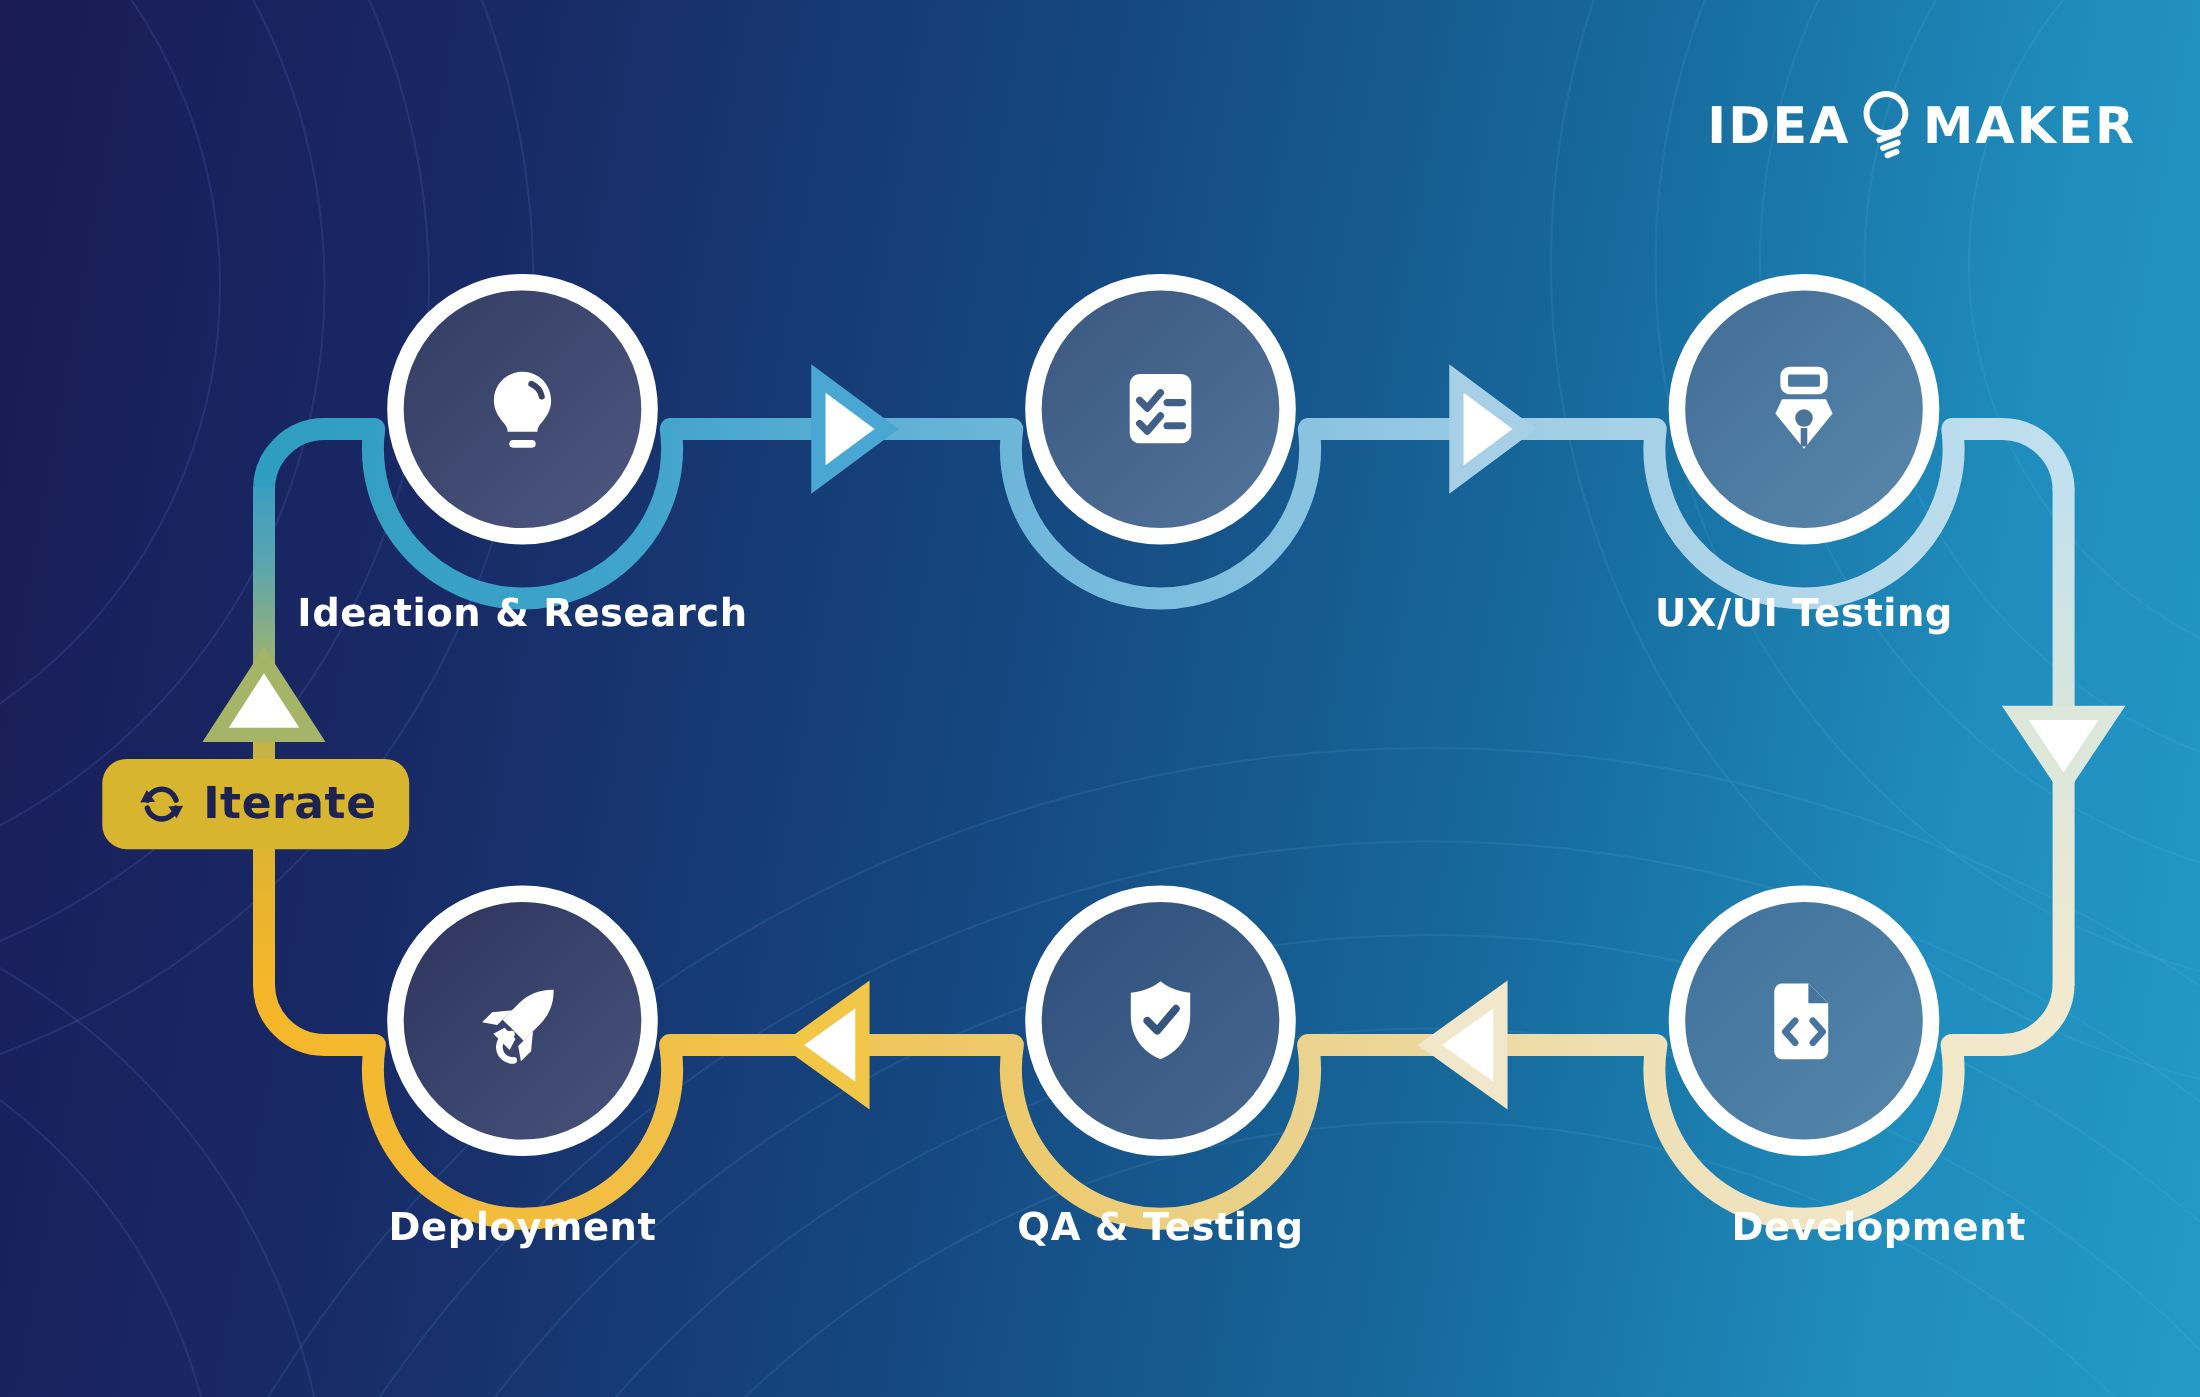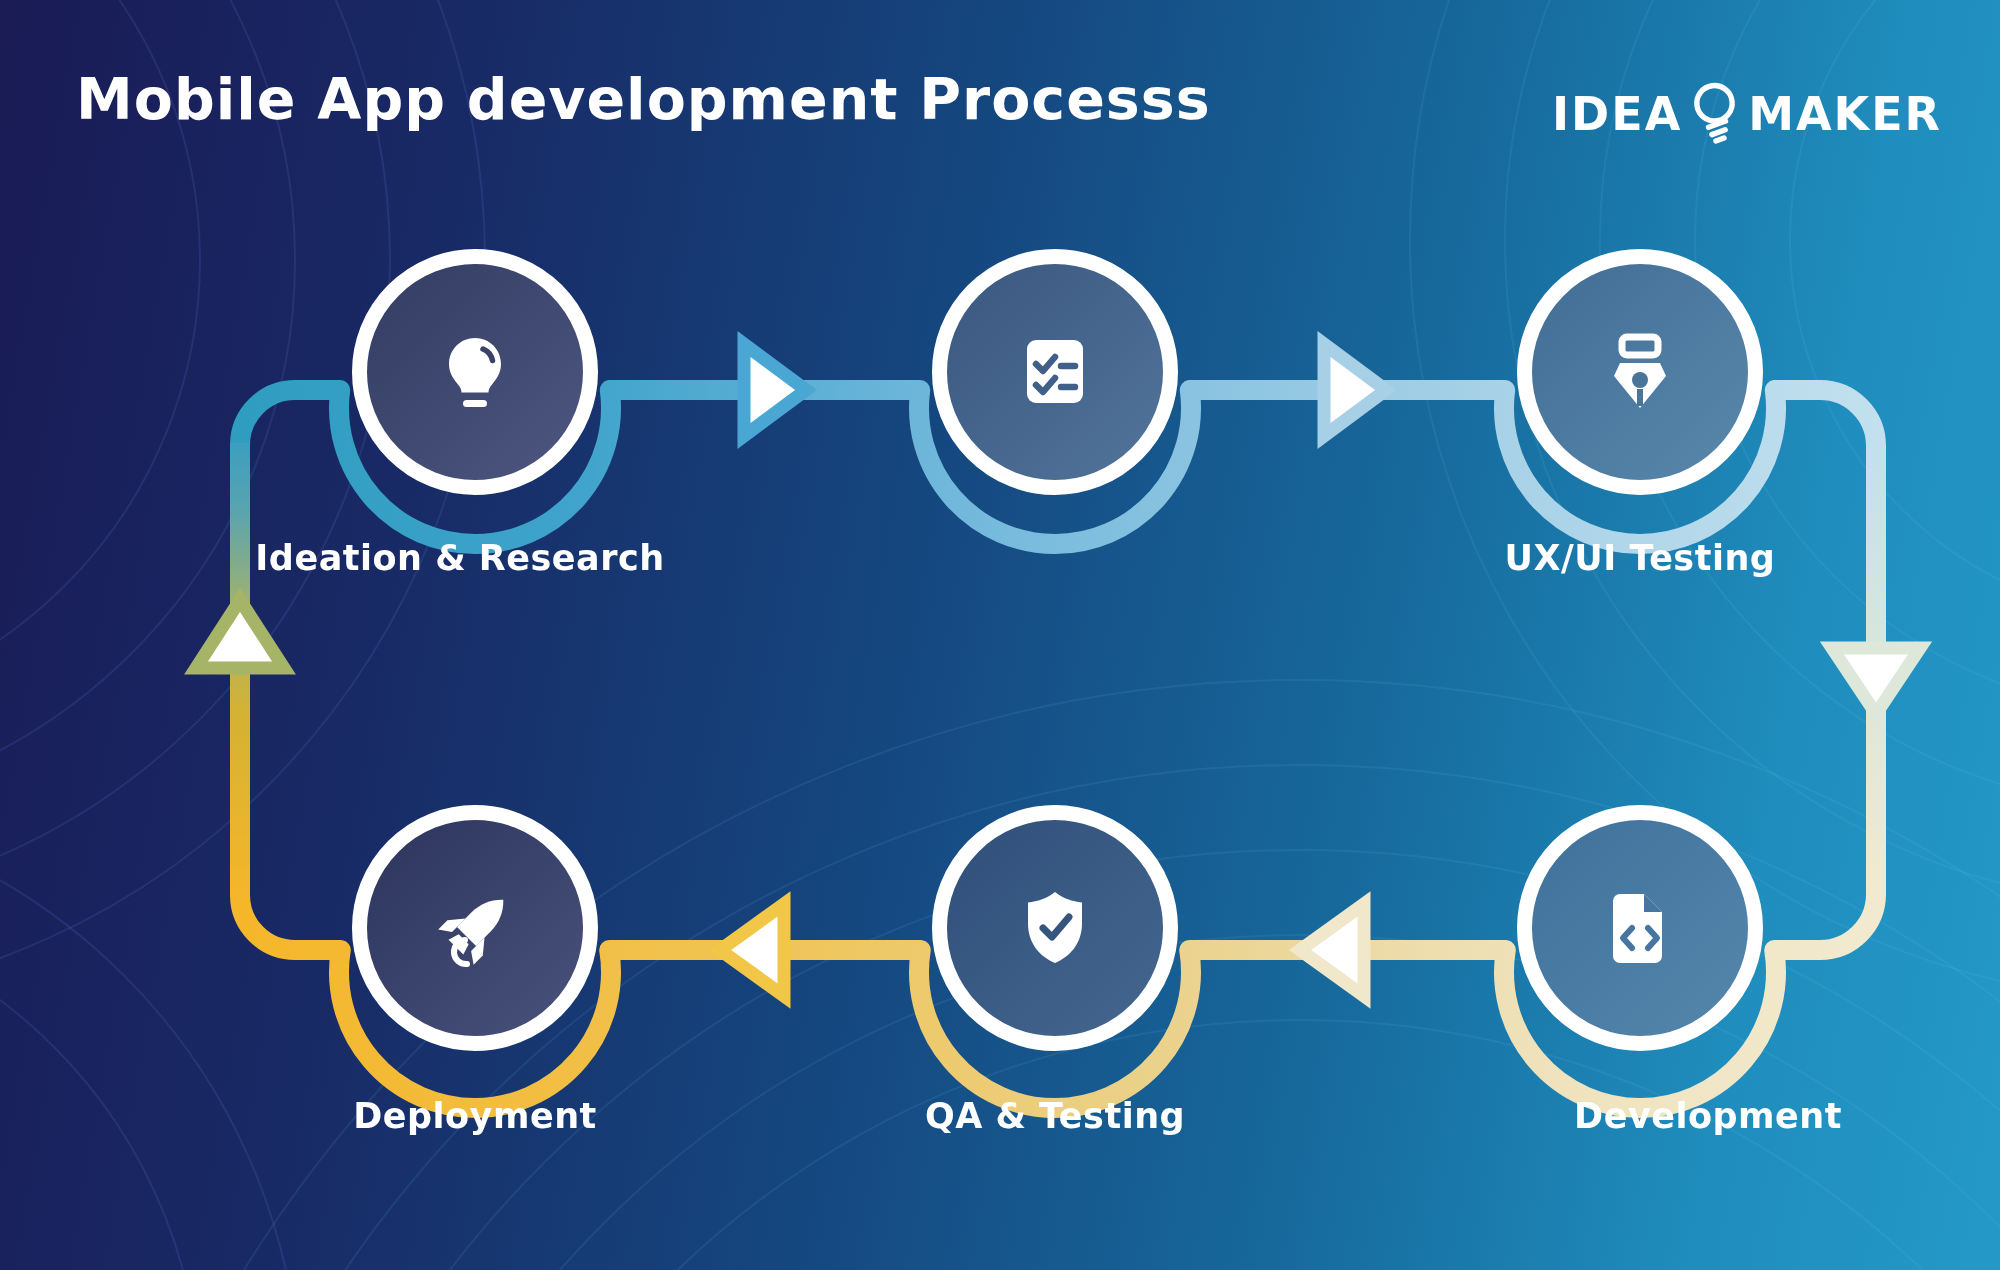--- a/index.html
+++ b/index.html
@@ -111,21 +111,20 @@
     <g fill="#ffffff" stroke-width="13" stroke-linejoin="miter">
       <polygon stroke="#4aa7d4" points="806,390 744,344 744,436"></polygon>
       <polygon stroke="#a7d0e7" points="1386,390 1324,344 1324,436"></polygon>
       <polygon stroke="#dde8da" points="1876,714 1832,648 1920,648"></polygon>
       <polygon stroke="#f1e7cb" points="1300,950 1364,904 1364,996"></polygon>
       <polygon stroke="#f2c646" points="720,950 784,904 784,996"></polygon>
       <polygon stroke="#a6b468" points="240,600 196,668 284,668"></polygon>
     </g>
   </svg>
 
-  <h1 class="title">Mobile App development Processs</h1>
 
   <div class="logo">
     <span class="word">IDEA</span>
     <svg width="64" height="92" viewBox="0 0 70 96">
       <g transform="rotate(-8 35 45)" fill="none" stroke="#ffffff" stroke-width="7" stroke-linecap="round">
         <circle cx="36" cy="34" r="23"></circle>
         <path d="M24 64l23-5"></path>
         <path d="M27 74l18-4"></path>
         <path d="M31 83l11-2.5"></path>
       </g>
@@ -180,20 +179,31 @@
       <g transform="rotate(45 48 48)">
         <path d="M48 8c9 8.5 13.5 19.5 13.5 31v21h-27V39c0-11.5 4.5-22.5 13.5-31z" fill="#ffffff"></path>
         <path d="M34.5 48L23 62v13l11.5-8z" fill="#ffffff"></path>
         <path d="M61.5 48L73 62v13l-11.5-8z" fill="#ffffff"></path>
         <path d="M41 64h14l3.5 11h-21z" fill="#ffffff"></path>
       </g>
       <path d="M38 60a12 12 0 1 0 2 24" stroke="#ffffff" stroke-width="6" fill="none" stroke-linecap="round"></path>
     </svg>
   </div>
 
-  <div class="step-label" style="left:180px;top:538px;">Ideation &amp; Research</div>
+  <div class="step-label" style="left:195px;top:538px;">Ideation &amp; Research</div>
   <div class="step-label" style="left:1360px;top:538px;">UX/UI Testing</div>
   <div class="step-label" style="left:1428px;top:1096px;">Development</div>
   <div class="step-label" style="left:775px;top:1096px;">QA &amp; Testing</div>
   <div class="step-label" style="left:195px;top:1096px;">Deployment</div>
 
+  <div class="iterate">
+    <svg width="48" height="48" viewBox="0 0 64 64">
+      <g stroke="#1d2252" stroke-width="6.5" fill="none" stroke-linecap="round">
+        <path d="M14.6 27.3 A 18 18 0 0 1 49.4 27.3"></path>
+        <path d="M49.4 36.7 A 18 18 0 0 1 14.6 36.7"></path>
+      </g>
+      <path d="M14 15 L6 30 L24 29 Z" fill="#1d2252"></path>
+      <path d="M50 49 L58 34 L40 35 Z" fill="#1d2252"></path>
+    </svg>
+    <span class="iterate-text">Iterate</span>
+  </div>
 
 </div>
 
 </body></html>

